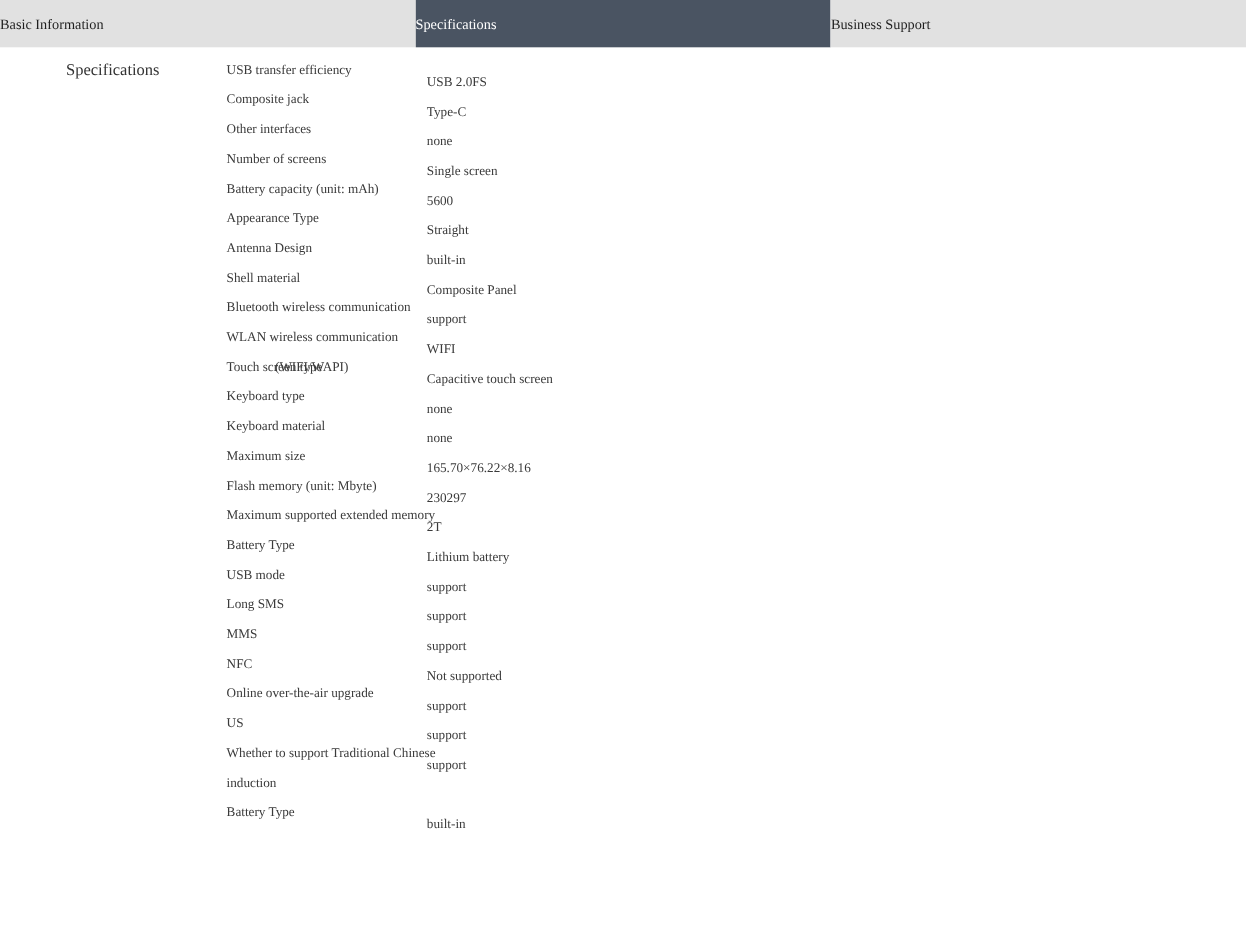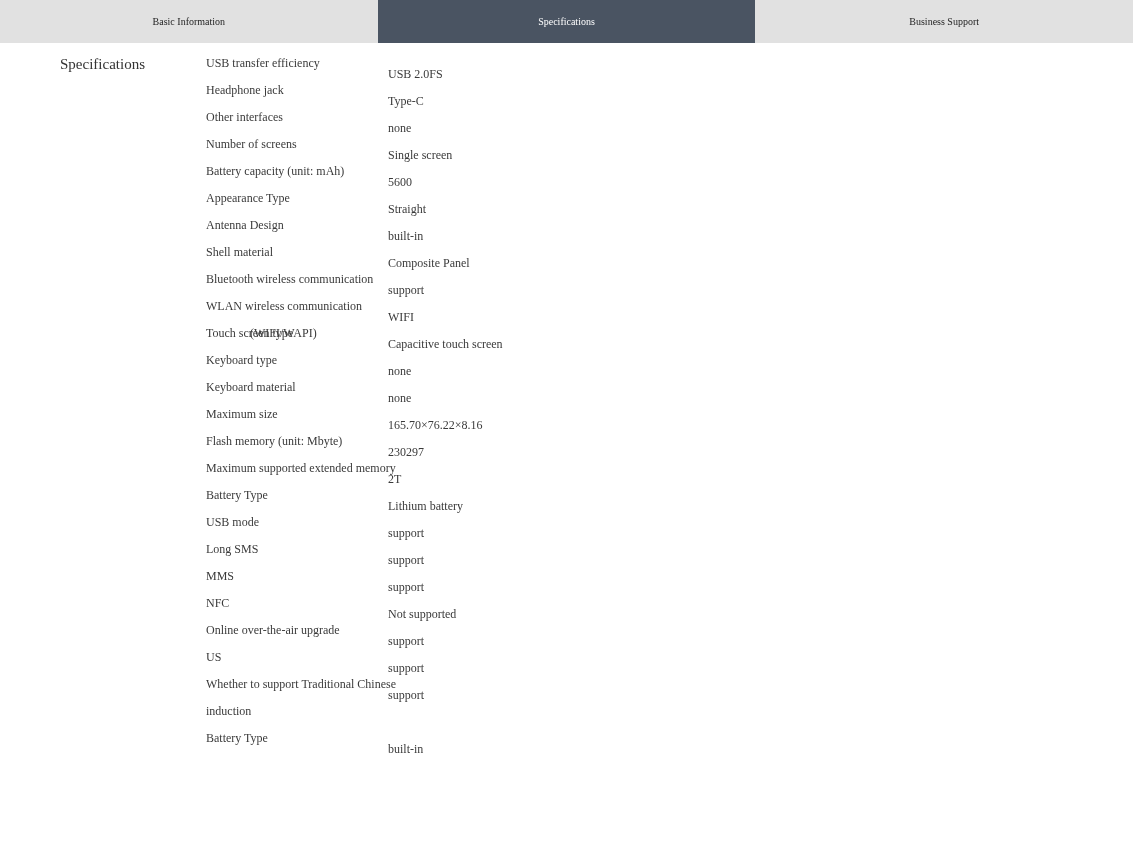--- a/index.html
+++ b/index.html
@@ -16,23 +16,22 @@
   
   .tab-bar {
     display: flex;
     width: 100%;
     height: 43px;
   }
   .tab {
     flex: 1 1 0;
     background: #e1e1e1;
     color: #1f1f1f;
-    font-size: 10px;
+    font-size: 13px;
     line-height: 43px;
-    text-align: center;
     cursor: pointer;
     white-space: nowrap;
   }
   .tab.active {
     background: #4a5462;
     color: #ffffff;
   }
 
   
   .content {
@@ -92,21 +91,21 @@
   <div class="spec-rows">
   <div class="spec-row">
     <div class="spec-label">
       <span class="spec-label-text">USB transfer efficiency</span>
     </div>
     <div class="spec-value">USB 2.0FS</div>
   </div>
 
   <div class="spec-row">
     <div class="spec-label">
-      <span class="spec-label-text">Headphone jack</span>
+      <span class="spec-label-text">Composite jack</span>
     </div>
     <div class="spec-value">Type-C</div>
   </div>
 
   <div class="spec-row">
     <div class="spec-label">
       <span class="spec-label-text">Other interfaces</span>
     </div>
     <div class="spec-value">none</div>
   </div>

